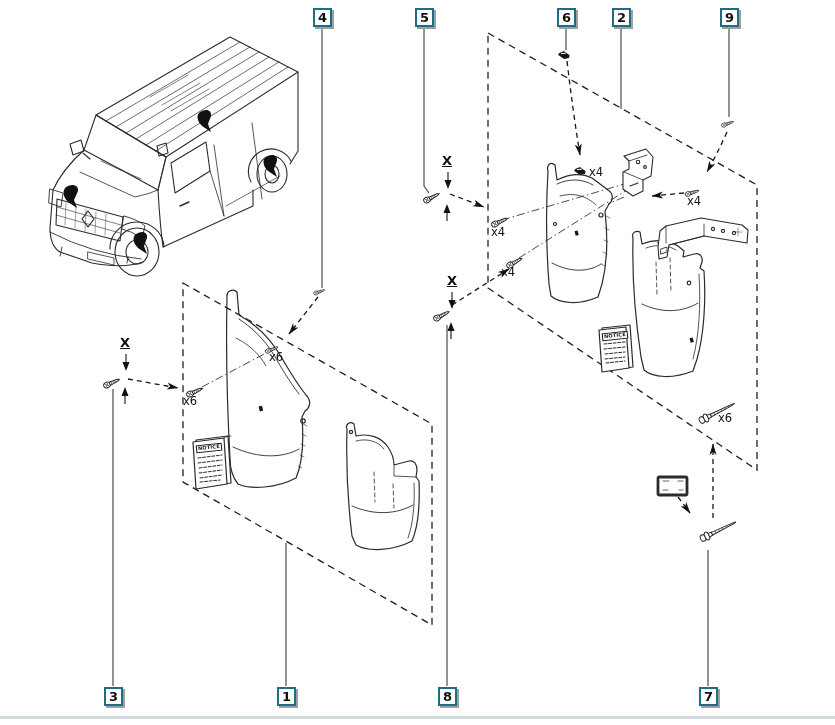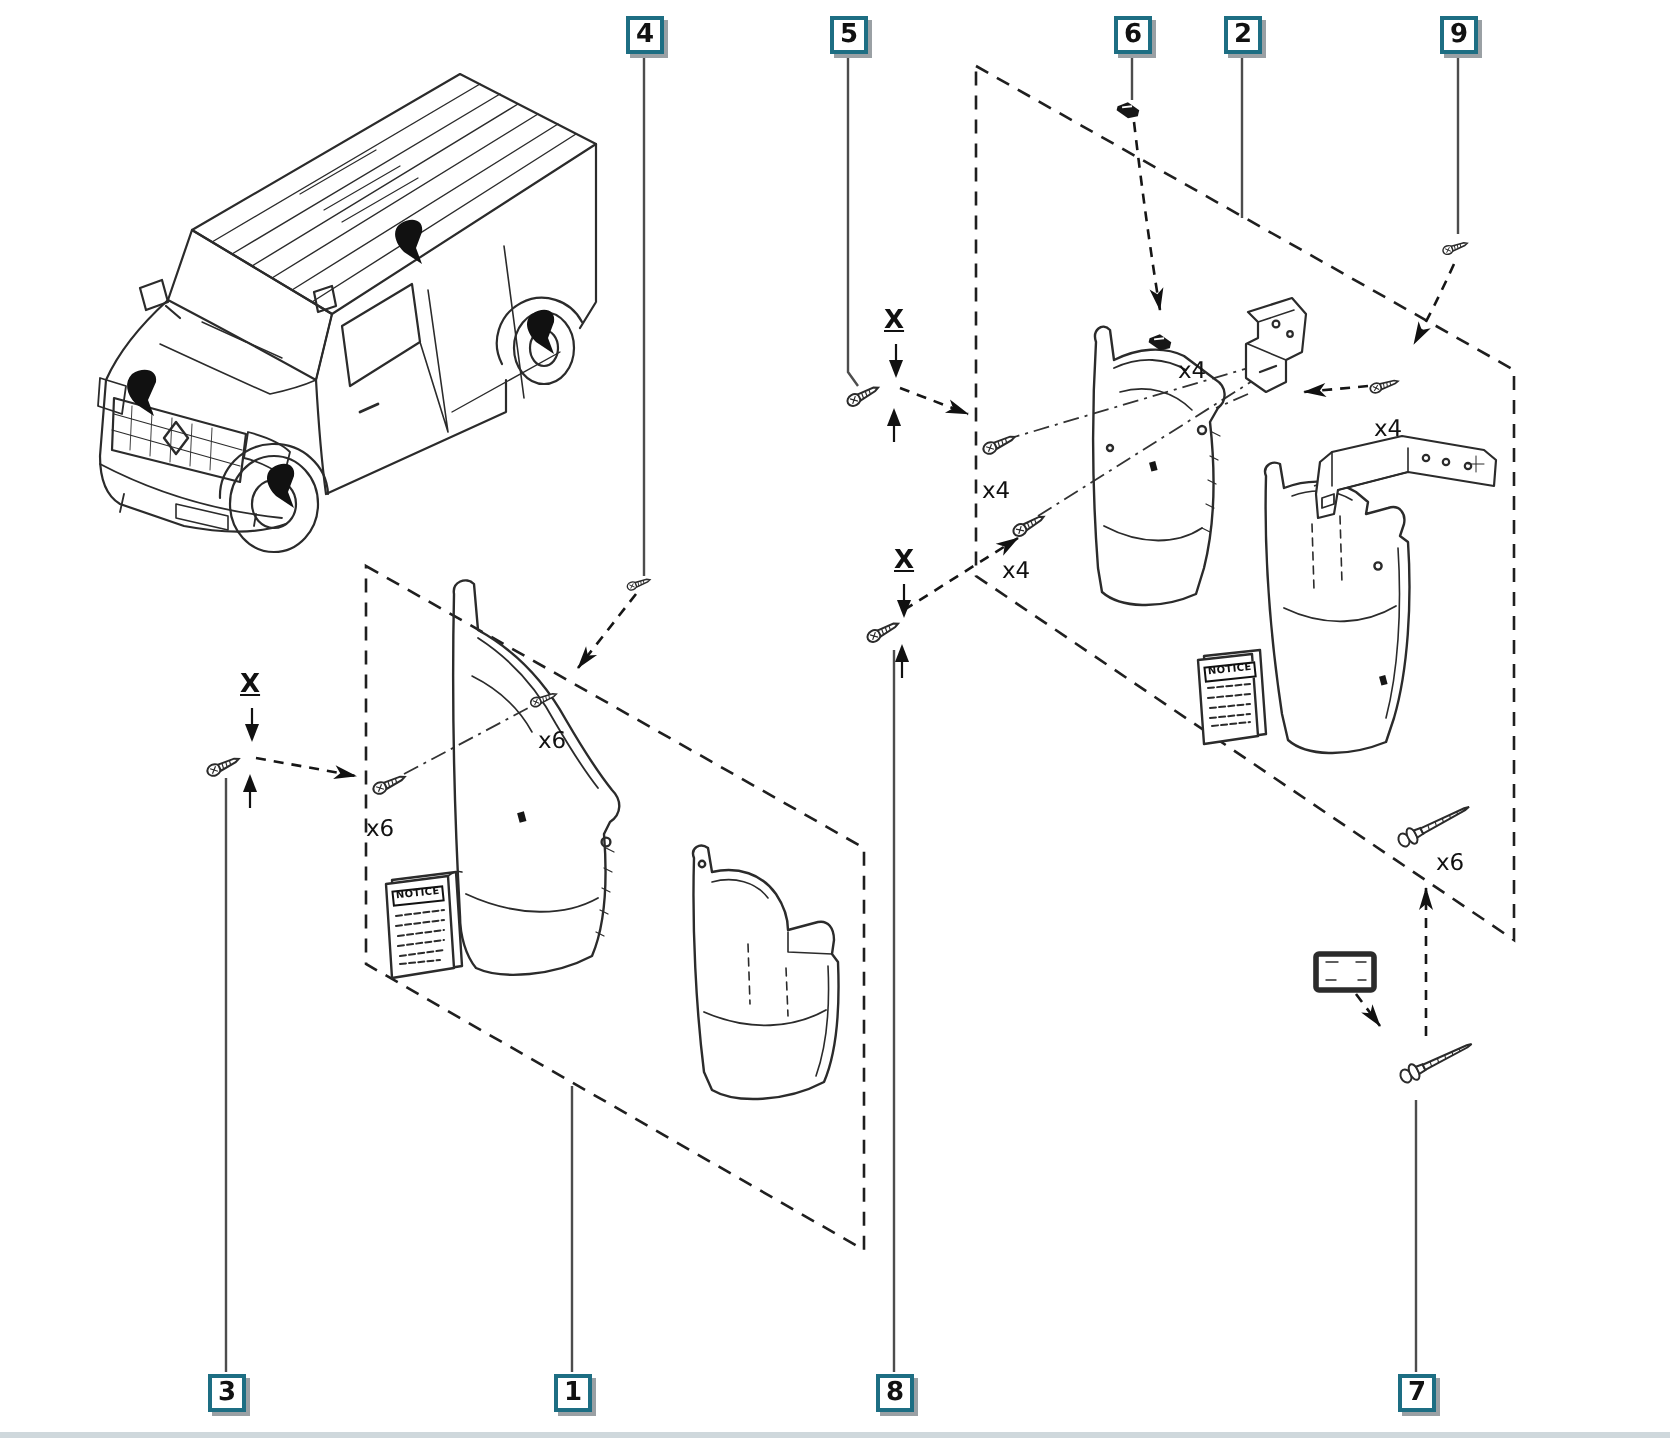--- a/index.html
+++ b/index.html
@@ -8,21 +8,21 @@
     font-family:"DejaVu Sans","Liberation Sans",sans-serif;color:#111;
   }
   .canvas svg{position:absolute;left:0;top:0;}
   .callout{
     position:absolute;width:15px;height:15px;background:var(--callout-bg,#fff);
     border:2px solid var(--callout-border,#1d6e83);
     box-shadow:2px 2px 0 var(--callout-shadow,#9aa0a4);
     font-weight:bold;font-size:13px;line-height:15px;text-align:center;
     color:#111;z-index:5;cursor:pointer;
   }
-  .qty{position:absolute;font-size:11.5px;line-height:1;color:#111;z-index:4;margin-top:13px;}
+  .qty{position:absolute;font-size:11.5px;line-height:1;color:#111;z-index:4;}
   .xmark{
     position:absolute;font-size:13px;font-weight:600;line-height:1;color:#111;
     text-decoration:underline;z-index:4;padding:0 1px;
   }
   .notice{
     position:absolute;font-size:5px;font-weight:bold;letter-spacing:.2px;line-height:1.1;
     border:1px solid #111;background:#fff;padding:0 1px;transform:rotate(-6deg);z-index:4;
   }
   .bottom-bar{position:absolute;left:0;top:716px;width:835px;height:3px;background:var(--bottom-bar,#cfd8dc);z-index:2;}
 </style>

